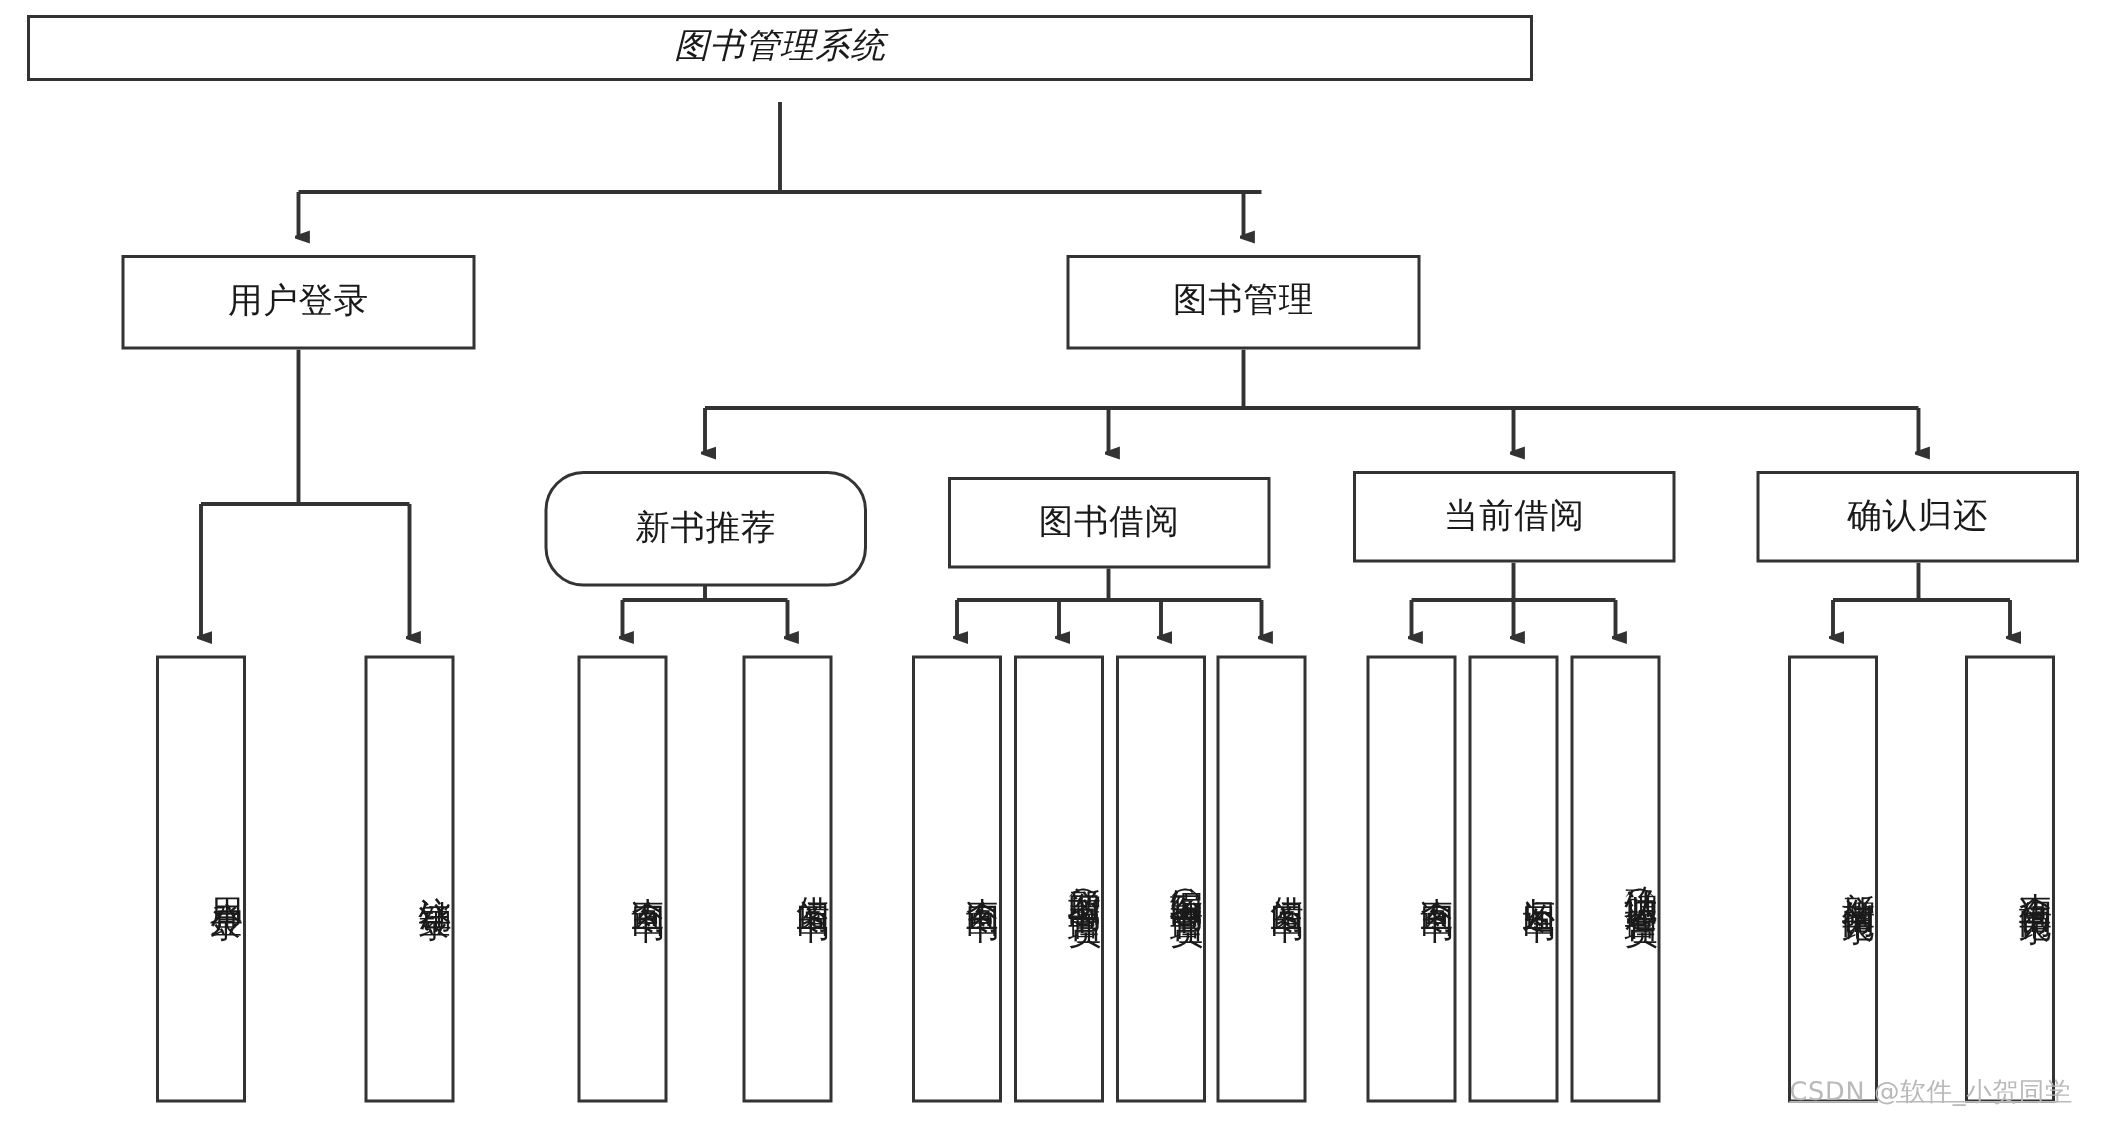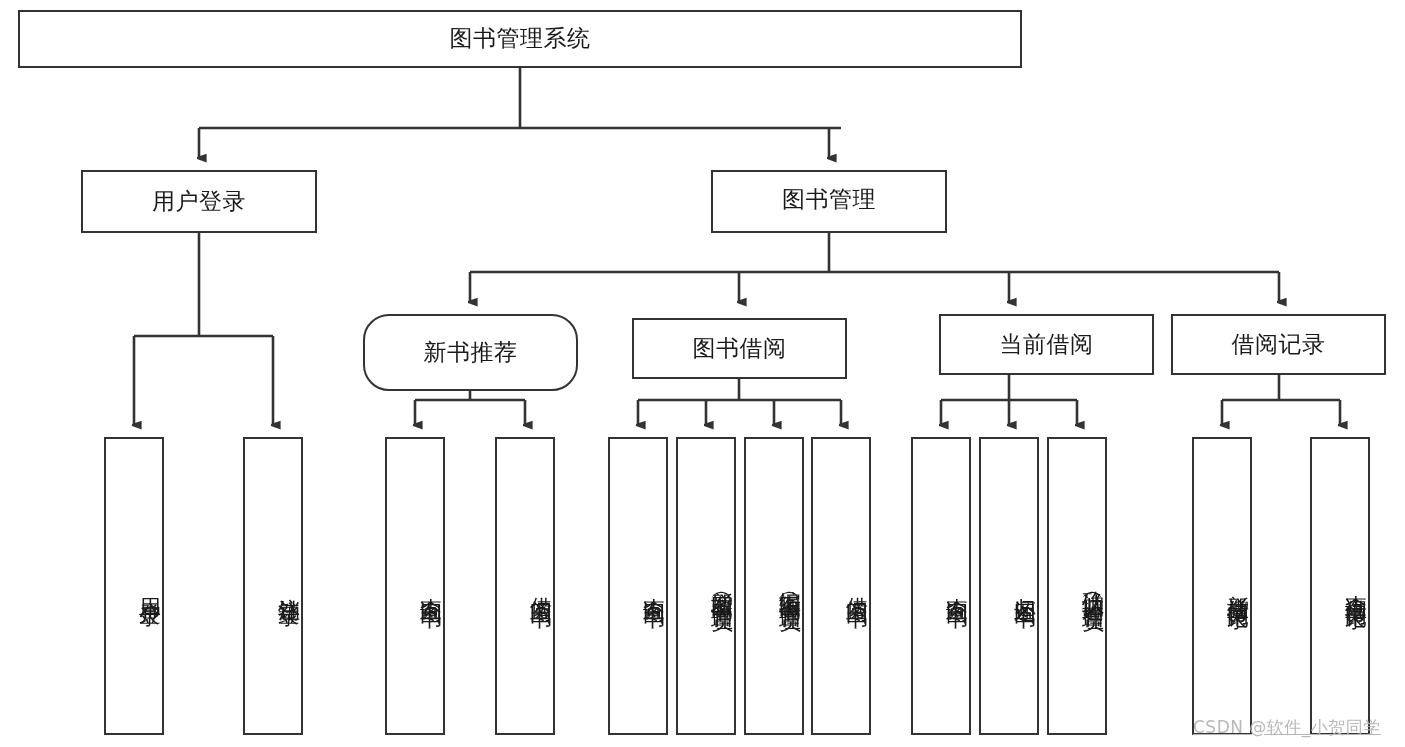--- a/index.html
+++ b/index.html
@@ -121,42 +121,42 @@
       <path d="M1009,400 L1009,425" marker-end="url(#arrow)"></path>
       <path d="M1077,400 L1077,425" marker-end="url(#arrow)"></path>
 
       <path d="M1279,375 L1279,400"></path>
       <path d="M1222,400 L1340,400"></path>
       <path d="M1222,400 L1222,425" marker-end="url(#arrow)"></path>
       <path d="M1340,400 L1340,425" marker-end="url(#arrow)"></path>
     </g>
   </svg>
 
-  <div class="node horiz root" style="left:18px; top:10px; width:1004px; height:58px;">
+  <div class="node horiz root" style="left:18px; top:10px; width:1004px; height:44px;font-style:italic;">
     <span>图书管理系统</span>
   </div>
 
   <div class="node horiz" style="left:81px; top:170px; width:236px; height:63px;">
     <span>用户登录</span>
   </div>
   <div class="node horiz" style="left:711px; top:170px; width:236px; height:63px;font-family:Liberation Mono, monospace;">
     <span>图书管理</span>
   </div>
 
   <div class="node horiz" style="left:363px; top:314px; width:215px; height:77px;border-radius:26px;">
     <span>新书推荐</span>
   </div>
   <div class="node horiz" style="left:632px; top:318px; width:215px; height:61px;">
     <span>图书借阅</span>
   </div>
-  <div class="node horiz" style="left:902px; top:314px; width:215px; height:61px;margin-left:37px;">
+  <div class="node horiz" style="left:902px; top:314px; width:215px; height:61px;">
     <span>当前借阅</span>
   </div>
   <div class="node horiz" style="left:1171px; top:314px; width:215px; height:61px;">
-    <span>借阅记录</span>
+    <span>确认归还</span>
   </div>
 
   <div class="node vert" style="left:104px; top:437px; width:60px; height:298px;">
     <span class="vlabel">用户登录</span>
   </div>
   <div class="node vert" style="left:243px; top:437px; width:60px; height:298px;">
     <span class="vlabel">注销登录</span>
   </div>
 
   <div class="node vert" style="left:385px; top:437px; width:60px; height:298px;">

